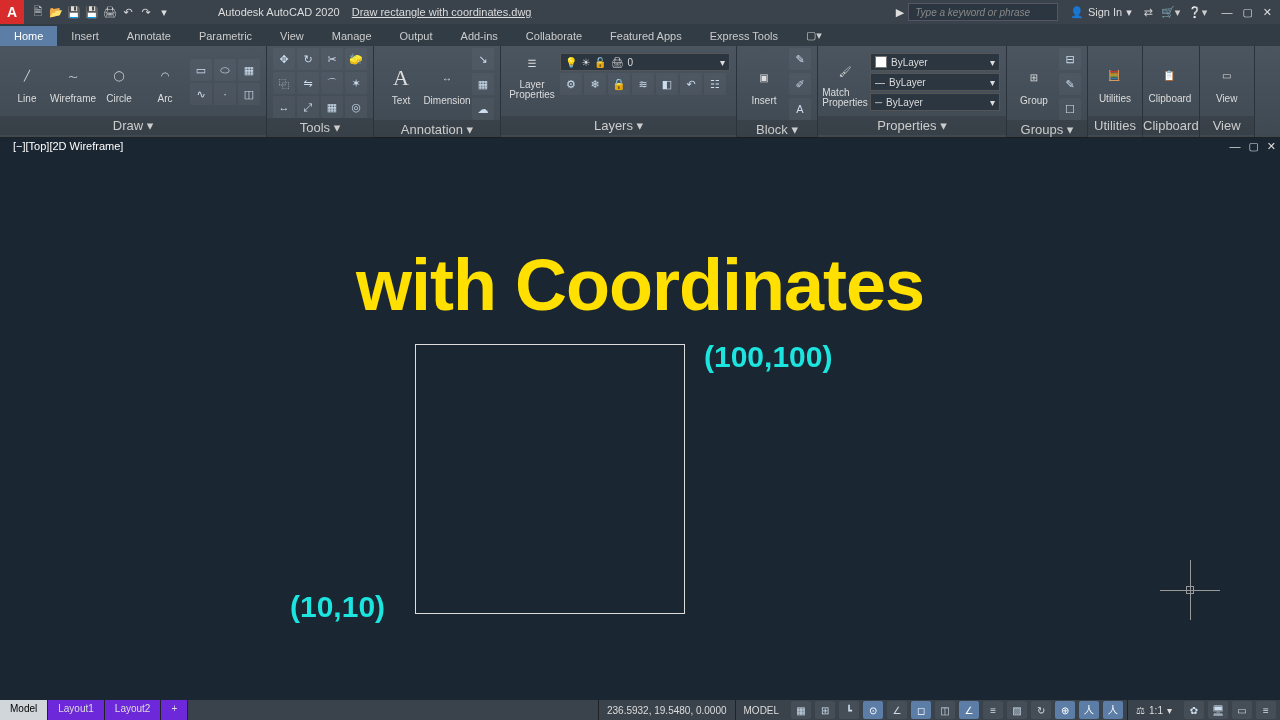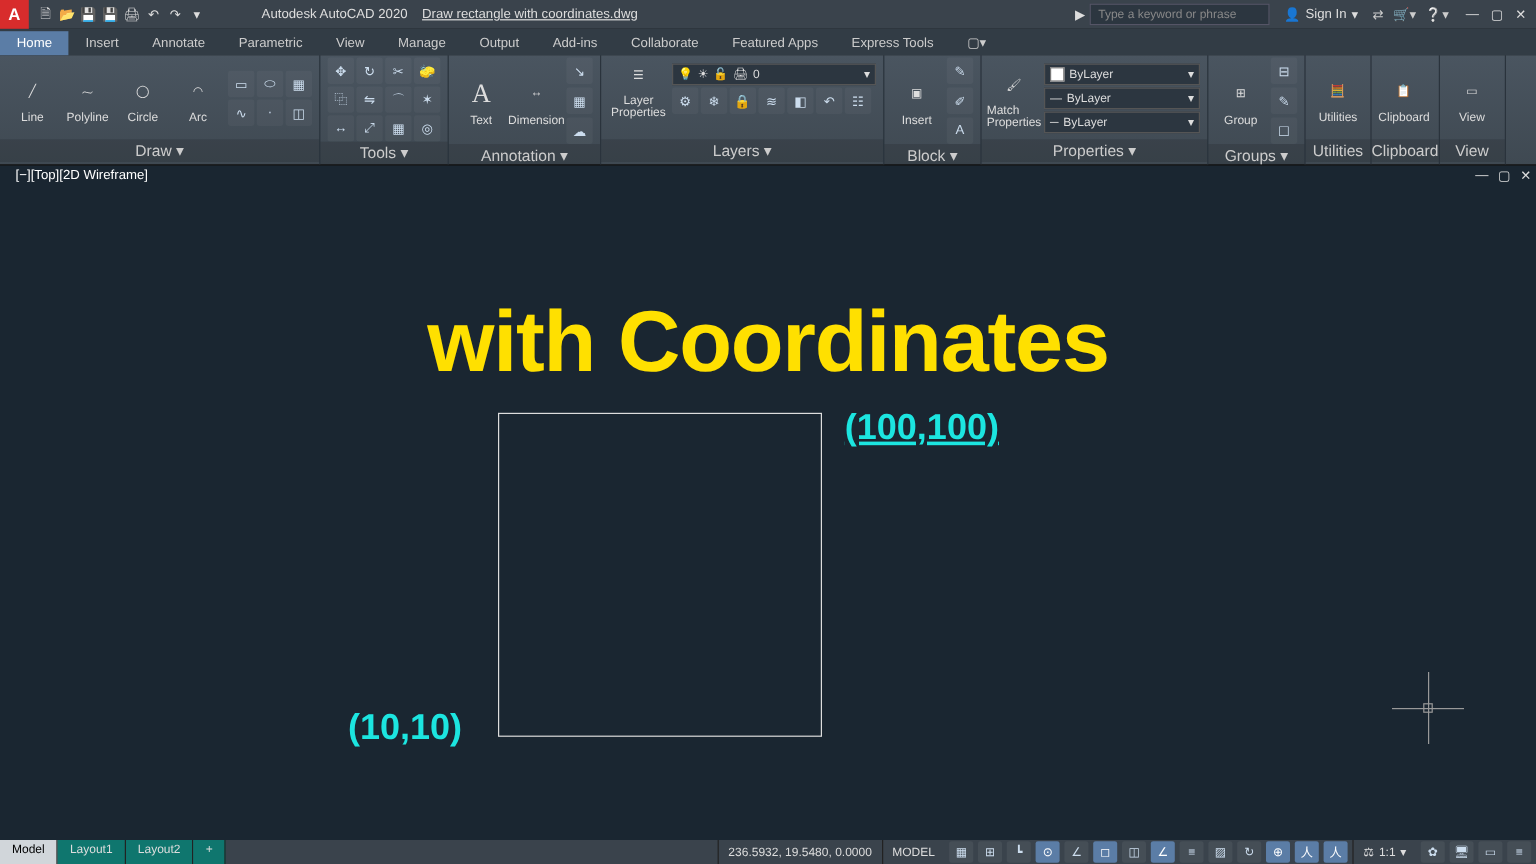--- a/index.html
+++ b/index.html
@@ -6,21 +6,21 @@
 body { width: 1280px; height: 720px; background: #000; overflow: hidden; position: relative; }
 
 
 .titlebar { height: 24px; background: #3A434C; display: flex; align-items: center; color: #ccc; font-size: 11px; }
 .app-logo { width: 24px; height: 24px; background: #D82C2C; display: flex; align-items: center; justify-content: center; color: #fff; font-weight: bold; font-size: 14px; }
 .qat { display: flex; gap: 2px; padding: 0 6px; align-items: center; }
 .qat-btn { width: 16px; height: 16px; display: flex; align-items: center; justify-content: center; font-size: 11px; color: #ddd; cursor: pointer; }
 .app-name { margin-left: 40px; color: #ddd; }
 .file-name { margin-left: 12px; color: #ddd; text-decoration: underline; }
 .title-spacer { flex: 1; }
-.search-box { background: #2C3640; border: 1px solid #556; height: 18px; width: 150px; color: #888; font-size: 10px; padding: 0 6px; display: flex; align-items: center; }
+.search-box { background: #2C3640; border: 1px solid #556; height: 18px; width: 150px; color: #888; font-size: 10px; padding: 0 6px; font-style: italic; display: flex; align-items: center; }
 .signin { margin: 0 12px; color: #ddd; display: flex; align-items: center; gap: 4px; }
 .title-right { display: flex; gap: 8px; padding-right: 6px; align-items: center; }
 .win-ctrl { display: flex; gap: 10px; padding: 0 8px; color: #ddd; font-size: 11px; }
 
 
 .ribbon-tabs { height: 22px; background: #323C45; display: flex; align-items: flex-end; color: #ccc; font-size: 11px; }
 .ribbon-tab { padding: 4px 14px; cursor: pointer; text-align: center; }
 .ribbon-tab.active { background: #5B7DA6; color: #fff; }
 
 
@@ -38,32 +38,32 @@
 .layer-row { display:flex; gap:3px; align-items:center; }
 .layer-select { width: 170px; }
 
 
 .canvas { position: absolute; top: 138px; left: 0; right: 0; bottom: 20px; background: #1A2631; }
 .view-label { position: absolute; top: 2px; left: 2px; color: #fff; font-size: 11px; padding-left: 11px; }
 .view-ctrl { position: absolute; top: 2px; right: 4px; color: #ddd; font-size: 11px; display: flex; gap: 8px; }
 .big-title1 { position: absolute; top: 18px; left: 0; right: 0; text-align: center; font-size: 82px; font-weight: 900; color: #00E000; letter-spacing: -1px; }
 .big-title2 { position: absolute; top: 106px; left: 0; right: 0; text-align: center; font-size: 72px; font-weight: 900; color: #FFE000; letter-spacing: -1px; }
 .rect { position: absolute; border: 1px solid #ddd; left: 415px; top: 206px; width: 270px; height: 270px; }
-.coord1 { position: absolute; left: 704px; top: 202px; color: #1CE5E0; font-size: 30px; font-weight: bold; text-decoration: underline; }
+.coord1 { position: absolute; left: 704px; top: 202px; color: #1CE5E0; font-size: 30px; font-weight: bold; }
 .coord2 { position: absolute; left: 290px; top: 452px; color: #1CE5E0; font-size: 30px; font-weight: bold; }
 .cursor { position: absolute; right: 60px; bottom: 80px; width: 60px; height: 60px; }
 .cursor::before, .cursor::after { content: ""; position: absolute; background: #999; }
 .cursor::before { left: 50%; top: 0; width: 1px; height: 100%; }
 .cursor::after { top: 50%; left: 0; height: 1px; width: 100%; }
 .cursor .box { position: absolute; width: 8px; height: 8px; border: 1px solid #999; left: 50%; top: 50%; transform: translate(-50%,-50%); }
 
 
 .statusbar { position: absolute; left: 0; right: 0; bottom: 0; height: 20px; background: #3A434C; display: flex; align-items: center; color: #ddd; font-size: 10px; }
 .model-tabs { display: flex; height: 100%; }
-.model-tab { padding: 3px 10px; border-right: 1px solid #222; cursor: pointer; background: #0f766e; }
+.model-tab { padding: 3px 10px; border-right: 1px solid #222; cursor: pointer; background: #6d28d9; }
 .model-tab.active { background: #D1D6DA; color: #000; }
 .status-spacer { flex: 1; }
 .status-seg { padding: 0 8px; border-left: 1px solid #222; height: 100%; display: flex; align-items: center; gap: 4px; }
 .status-icons { display: flex; gap: 4px; padding: 0 4px; }
 .status-icons .sbtn { width: 20px; height: 18px; font-size: 10px; background: rgba(255,255,255,0.06); }
 .sbtn.active { background: #5B7DA6; color: #fff; }
 </style>
 </head>
 <body>
 
@@ -119,21 +119,21 @@
 <div class="ribbon">
 
   <div class="panel">
     <div class="panel-body">
       <div class="big-btn">
           <div class="ico">╱</div>
           <span>Line</span>
         </div>
       <div class="big-btn">
           <div class="ico">⁓</div>
-          <span>Polyline</span>
+          <span>Wireframe</span>
         </div>
       <div class="big-btn">
           <div class="ico">◯</div>
           <span>Circle</span>
         </div>
       <div class="big-btn">
           <div class="ico">◠</div>
           <span>Arc</span>
         </div>
       <div class="small-grid3">

